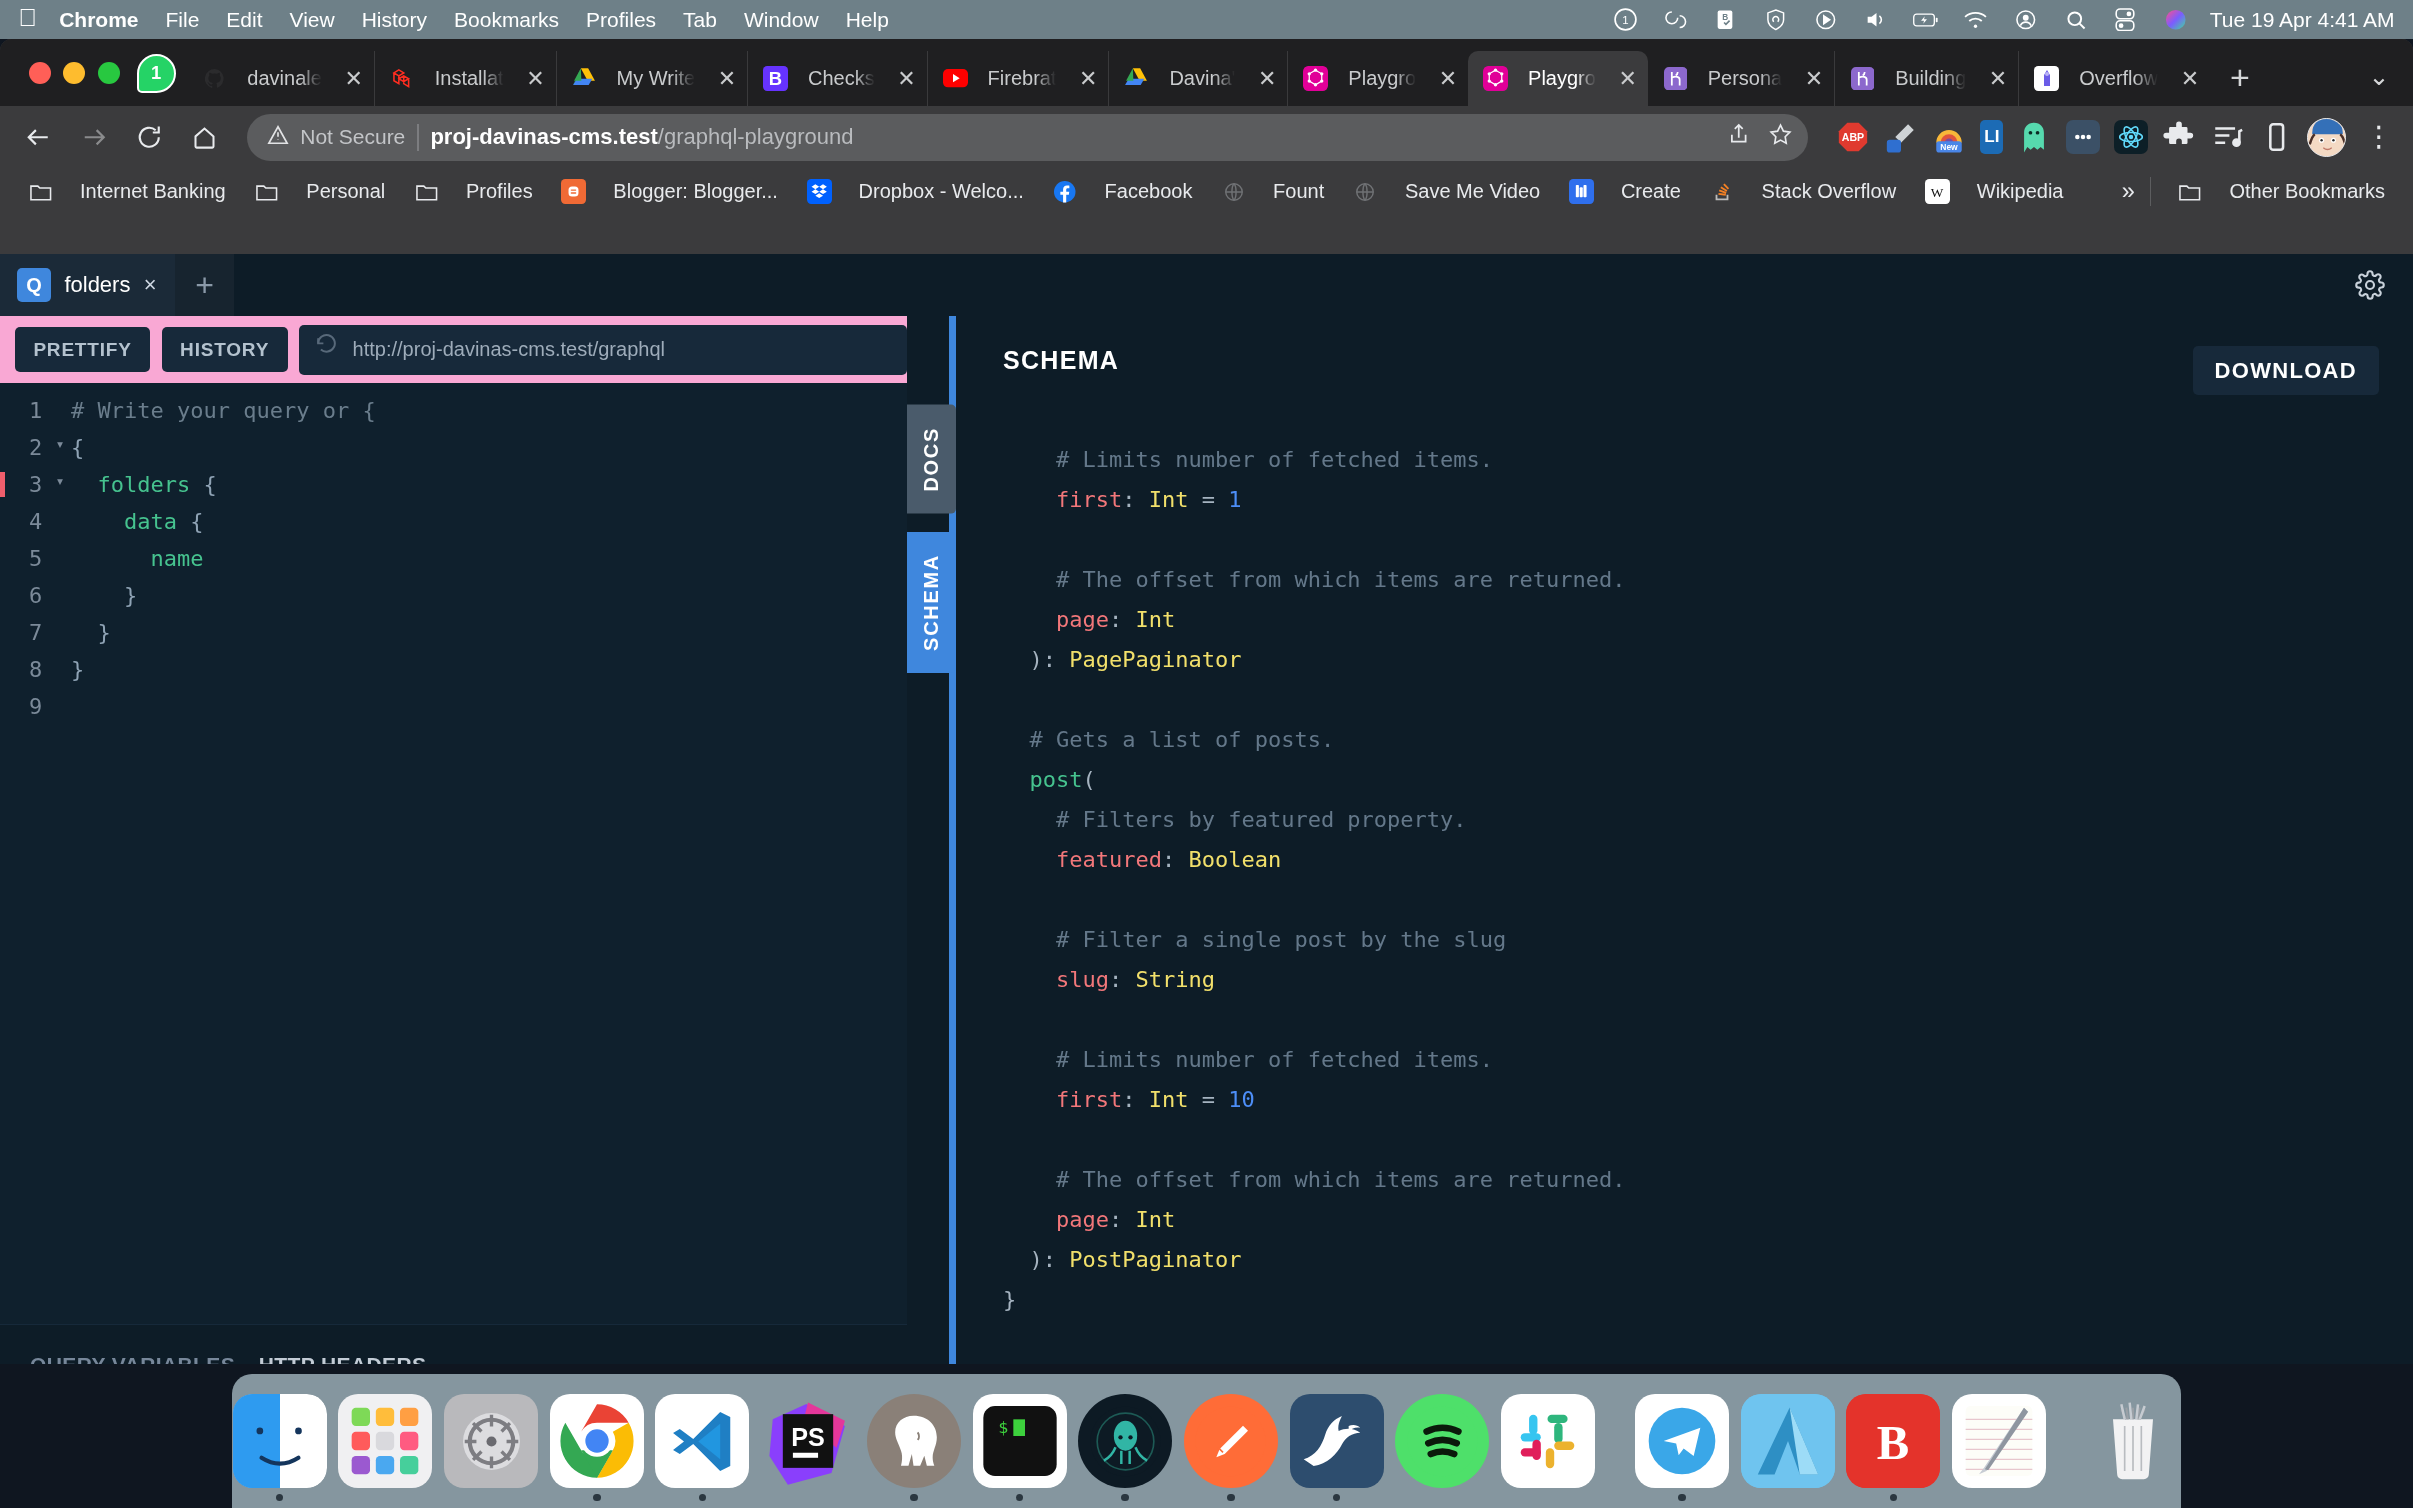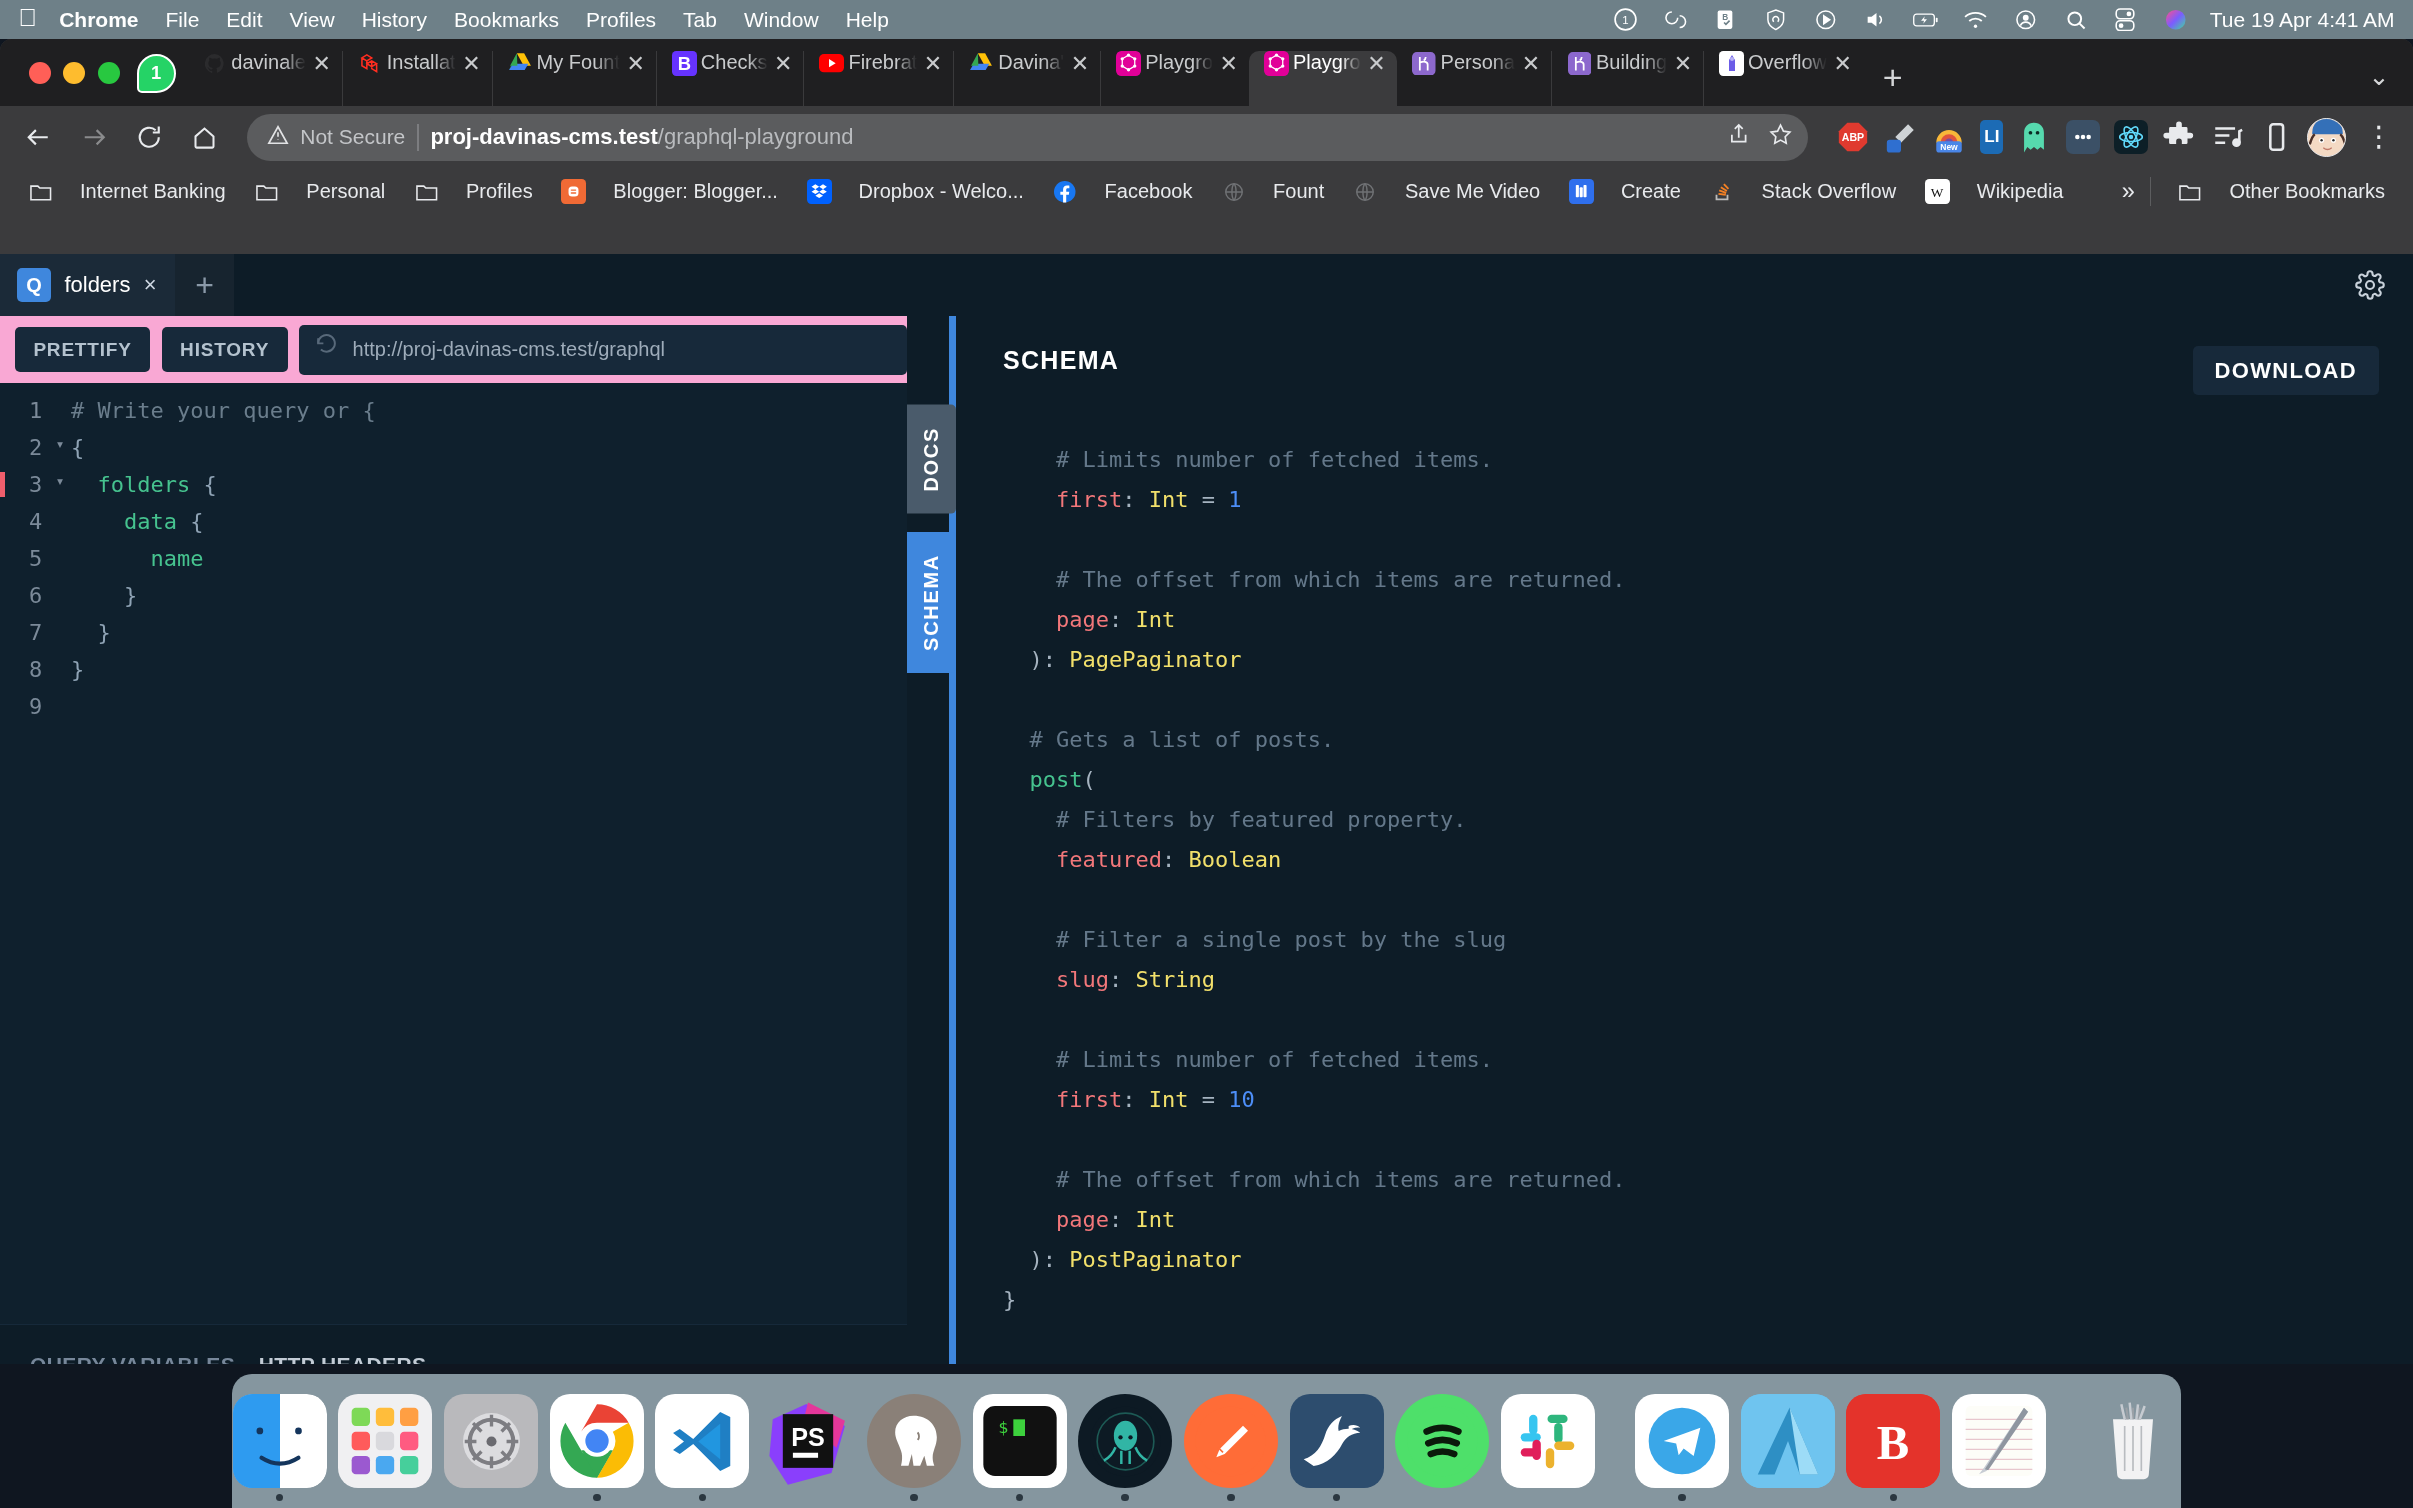--- a/index.html
+++ b/index.html
@@ -50,22 +50,22 @@
 
   .tabs-wrap { display: flex; align-items: flex-end; height: 67px; flex: 1; min-width: 0; }
   .wa-badge {
     width: 39px; height: 39px; margin: 0 11.7px 13.4px 3.4px; flex: 0 0 auto;
     border-radius: 50% 50% 50% 5px; border: 2.5px solid #ffffff;
     background: #25d366; color: #ffffff;
     font-size: 18.4px; font-weight: bold;
     display: flex; align-items: center; justify-content: center;
   }
   .tab {
-    height: 55px; display: flex; 
-    padding: 0 8.4px 0 15px; gap: 4px;
+    height: 55px; display: flex; align-items: center;
+    padding: 0 8.4px 0 15px; gap: 20px;
     color: #c9cbcd; font-size: 20px;
     position: relative; min-width: 0;
     border-left: 0.8px solid #3a3a3c;
   }
   .tab.first { border-left: none; }
   .tab.active {
     background: #3b3b3d; border-radius: 10px 10px 0 0; border-left: none;
     color: #ffffff;
   }
   .tab.active + .tab { border-left: none; }
@@ -335,21 +335,21 @@
 
       <div class="tab">
         <span class="favicon">
             <svg width="25" height="23.5" viewBox="0 0 24 22">
               <path d="M8.5 1h7l6.5 12h-7z" fill="#ffc107"></path>
               <path d="M1 17l3.5-6h15L16 17z" fill="#4285f4"></path>
               <path d="M8.5 1L1 17l3.5-6 4-10z" fill="#34a853"></path>
               <path d="M8.5 1L2 13h7z" fill="#34a853"></path>
             </svg>
           </span>
-        <span class="title">My Fount</span>
+        <span class="title">My Write</span>
         <span class="tclose">✕</span>
       </div>
 
       <div class="tab">
         <span class="favicon" style="background:#6633ff;color:#fff;font-weight:bold;font-size:18.4px;">B</span>
         <span class="title">Checks</span>
         <span class="tclose">✕</span>
       </div>
 
       <div class="tab">

